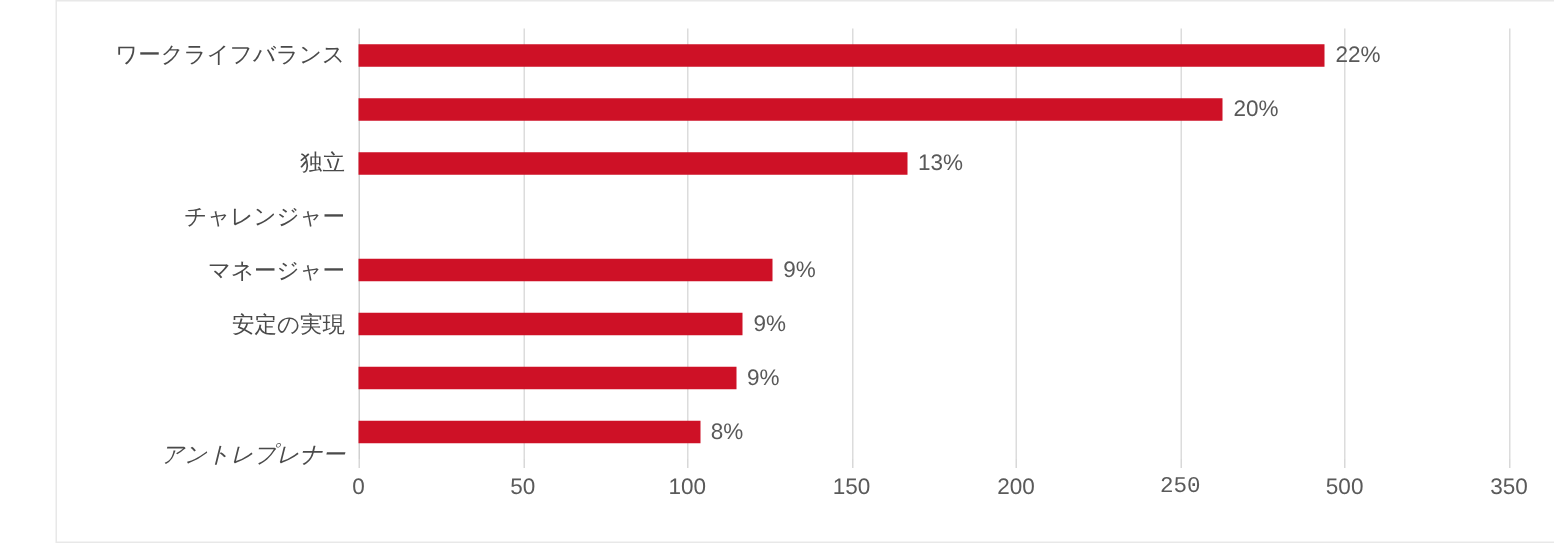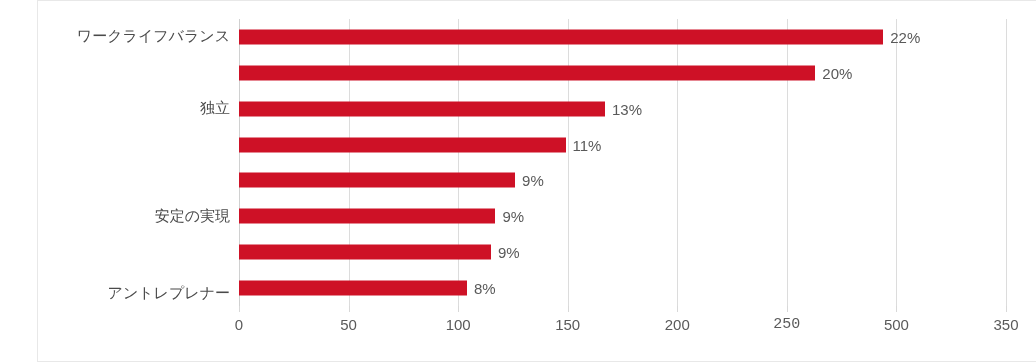--- a/index.html
+++ b/index.html
@@ -103,22 +103,24 @@
   }
 </style>
 </head>
 <body>
 
 <div id="chart-frame">
 
   <div id="cat-axis">
       <div class="cat-label" style="top: 0px;">ワークライフバランス</div>
       <div class="cat-label" style="top: 71.75px;">独立</div>
+      <div class="cat-label" style="top: 107.625px;">チャレンジャー</div>
+      <div class="cat-label" style="top: 143.5px;">マネージャー</div>
       <div class="cat-label" style="top: 179.375px;">安定の実現</div>
-      <div class="cat-label" style="top: 257px;">アントレプレナー</div>
+      <div class="cat-label" style="top: 267px; font-style: italic;">アントレプレナー</div>
     </div>
 
   <div id="plot">
       <div class="gridline zero-axis" style="left: 0px;"></div>
       <div class="gridline" style="left: 109.571px;"></div>
       <div class="gridline" style="left: 219.143px;"></div>
       <div class="gridline" style="left: 328.714px;"></div>
       <div class="gridline" style="left: 438.286px;"></div>
       <div class="gridline" style="left: 547.857px;"></div>
       <div class="gridline" style="left: 657.429px;"></div>
@@ -127,24 +129,20 @@
         <div class="bar" style="width: 644.28px; background: rgb(206, 17, 38);"></div>
         <div class="bar-label" style="left: 644.28px;">22%</div>
       </div>
       <div class="bar-row" style="top: 35.875px;">
         <div class="bar" style="width: 576.346px; background: rgb(206, 17, 38);"></div>
         <div class="bar-label" style="left: 576.346px;">20%</div>
       </div>
       <div class="bar-row" style="top: 71.75px;">
         <div class="bar" style="width: 365.969px; background: rgb(206, 17, 38);"></div>
         <div class="bar-label" style="left: 365.969px;">13%</div>
-      </div>
-      <div class="bar-row" style="top: 107.625px;">
-        <div class="bar" style="width: 326.523px; background: rgb(206, 17, 38);"></div>
-        <div class="bar-label" style="left: 326.523px;">11%</div>
       </div>
       <div class="bar-row" style="top: 143.5px;">
         <div class="bar" style="width: 276.12px; background: rgb(206, 17, 38);"></div>
         <div class="bar-label" style="left: 276.12px;">9%</div>
       </div>
       <div class="bar-row" style="top: 179.375px;">
         <div class="bar" style="width: 256.397px; background: rgb(206, 17, 38);"></div>
         <div class="bar-label" style="left: 256.397px;">9%</div>
       </div>
       <div class="bar-row" style="top: 215.25px;">

